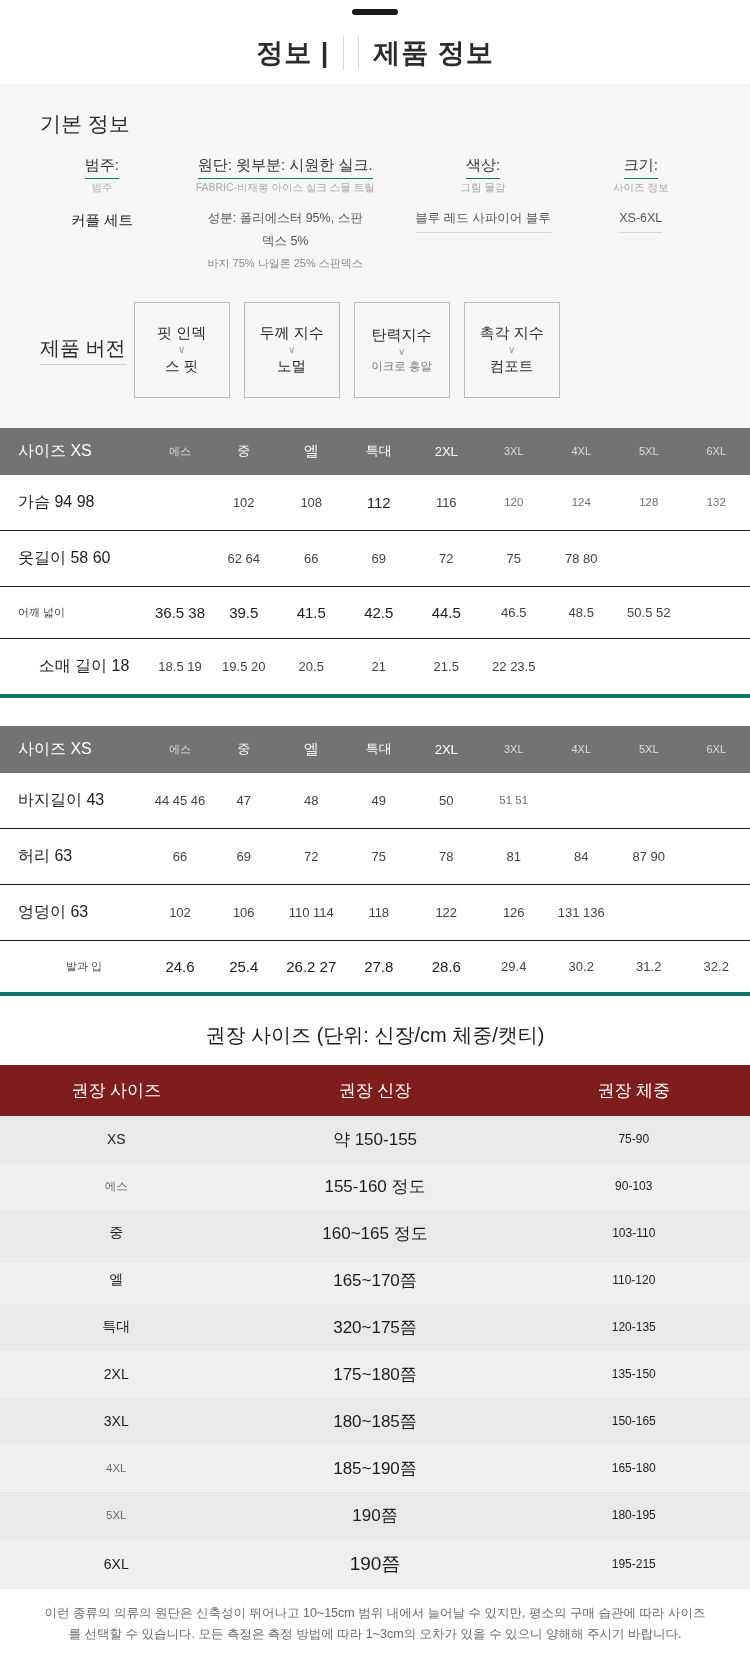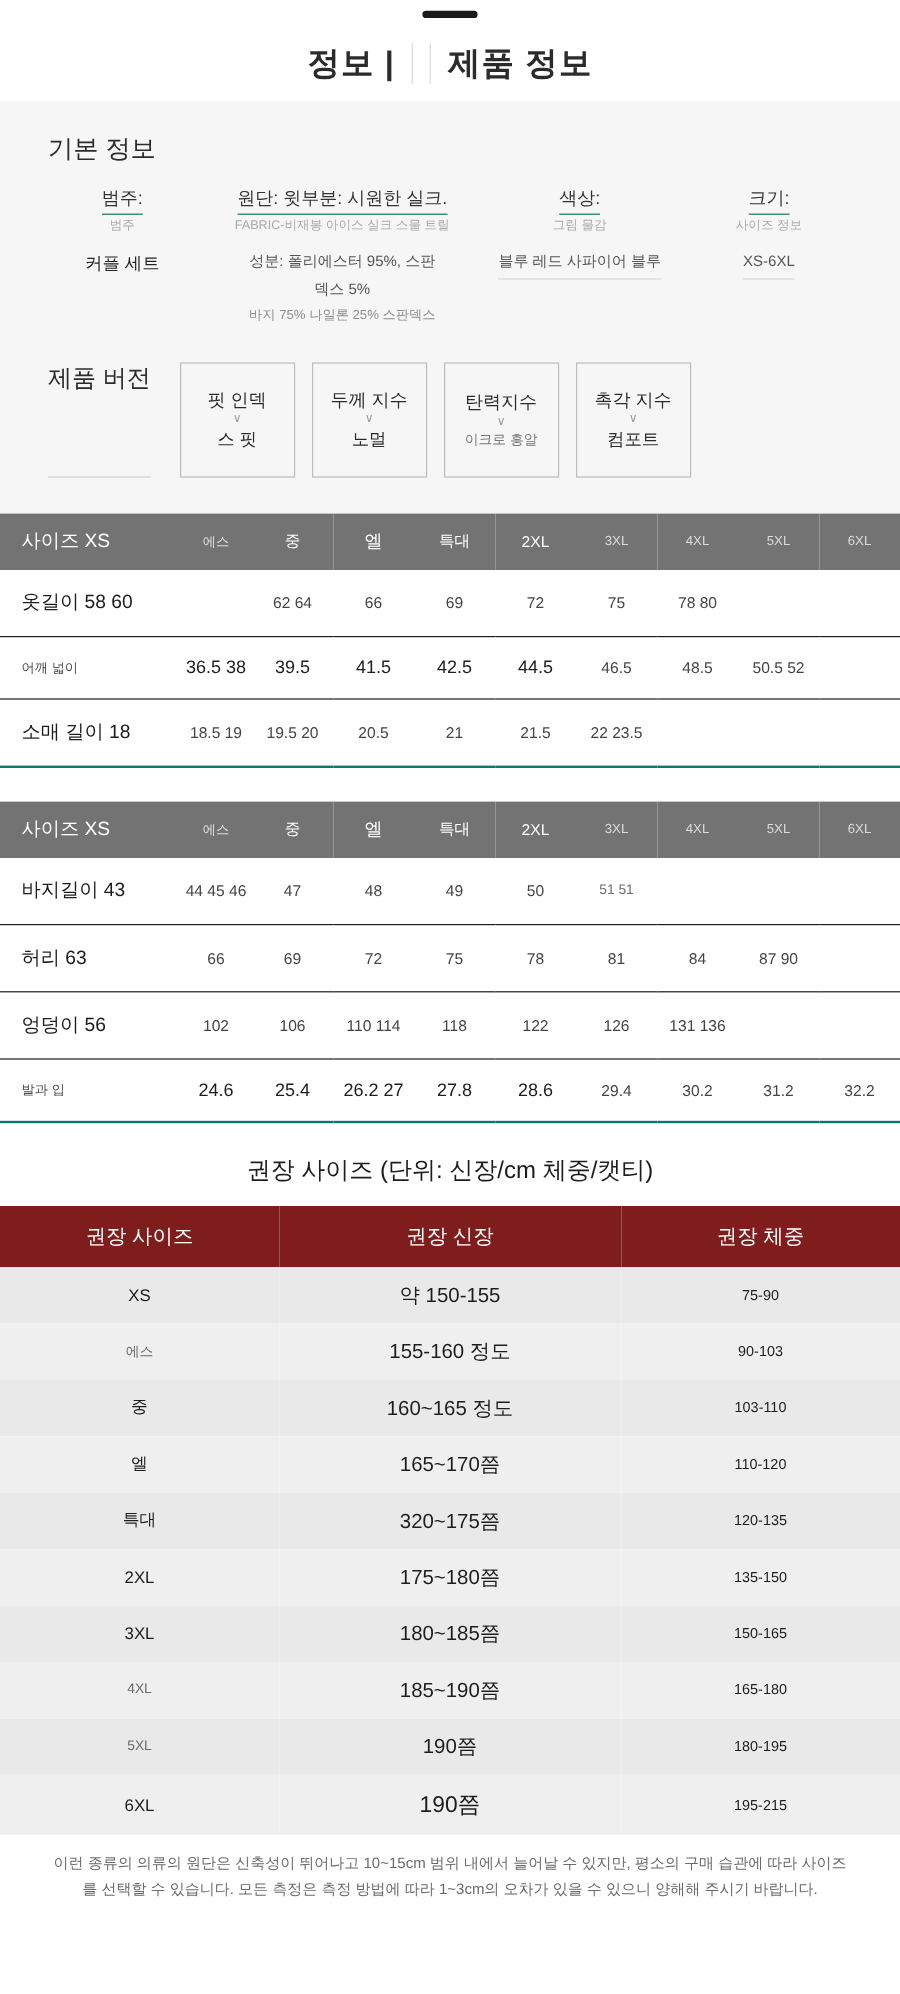--- a/index.html
+++ b/index.html
@@ -45,21 +45,21 @@
     font-size: 15px; color:#333; display:inline-block;
     border-bottom: 1px solid #0f766e; padding-bottom: 3px; margin-bottom: 2px;
   }
   .bsub { font-size: 10.5px; color:#aaa; margin-bottom: 12px; }
   .bval { font-size: 14.5px; color:#222; line-height: 1.85; }
   .bval.small { font-size: 12.5px; color:#555; }
   .bval.tiny { font-size: 11px; color:#8d8d8d; }
   .bval.line { border-bottom:1px solid #d8d8d8; display:inline-block; padding-bottom:2px;}
   .c1-top { margin-top: 4px; }
 
-  .ver-row { display:flex; padding: 28px 26px 0 40px; gap: 16px; }
+  .ver-row { display:flex; align-items:center; padding: 28px 26px 0 40px; }
   .ver-label { font-size: 20px; color:#2b2b2b; white-space:nowrap; border-bottom:1px solid #cfcfcf; padding-bottom:2px;}
   .ver-cards { display:flex; gap: 14px; margin-left: 8px; }
   .vcard {
     border: 1px solid #bdbdbd; background: transparent;
     width: 96px; height: 96px; display:flex; flex-direction:column;
     align-items:center; justify-content:center; gap: 2px;
   }
   .vcard .t { font-size: 15px; color:#2b2b2b; }
   .vcard .caret { font-size: 10px; color:#9a9a9a; line-height: 1; }
   .vcard .b { font-size: 14.5px; color:#2b2b2b; }
@@ -75,21 +75,21 @@
   .size-table thead th.hmd { font-size: 13px; }
   .size-table thead th.first { text-align:left; padding-left: 18px; font-size: 16px; }
   .size-table tbody td {
     border-bottom: 1px solid #1d1d1d;
     padding: 17px 0; text-align:center; font-size: 15px; color:#1d1d1d;
   }
   .size-table tbody td.first { text-align:left; padding-left: 18px; font-size: 16px; }
   .size-table tbody td.f-sm { font-size: 11px; color:#4a4a4a; }
   .size-table tbody td.sm { font-size: 11.5px; color:#6f6f6f; }
   .size-table tbody td.md { font-size: 13px; color:#444; }
-  .size-table tbody tr:last-child td { border-bottom: 2px solid #0f766e; }
+  .size-table tbody tr:last-child td { border-bottom: 4px solid #0f766e; text-align: center; }
   .tbl-gap { height: 28px; }
 
   
   .rec-title { text-align:center; font-size: 20px; color:#1d1d1d; padding: 26px 0 16px; }
   .rec-table { width:100%; border-collapse: collapse; table-layout: fixed; }
   .rec-table th {
     background:#7f1d1d; color:#fff; font-weight:normal; font-size: 17px; padding: 14px 0;
   }
   .rec-table td { text-align:center; padding: 12px 0; font-size: 15px; color:#1d1d1d; }
   .rec-table tbody tr:nth-child(odd) { background:#e9e9e9; }
@@ -189,20 +189,32 @@
         <th class="hmd" style="width:9%">특대</th>
         <th class="hmd" style="width:9%">2XL</th>
         <th class="hsm" style="width:9%">3XL</th>
         <th class="hsm" style="width:9%">4XL</th>
         <th class="hsm" style="width:9%">5XL</th>
         <th class="hsm" style="width:9%">6XL</th>
       </tr>
     </thead>
     <tbody>
       <tr>
+        <td class="first">가슴 94 98</td>
+        <td></td>
+        <td class="md">102</td>
+        <td class="md">108</td>
+        <td>112</td>
+        <td class="md">116</td>
+        <td class="sm">120</td>
+        <td class="sm">124</td>
+        <td class="sm">128</td>
+        <td class="sm">132</td>
+      </tr>
+      <tr>
         <td class="first">옷길이 58 60</td>
         <td></td>
         <td class="md">62 64</td>
         <td class="md">66</td>
         <td class="md">69</td>
         <td class="md">72</td>
         <td class="md">75</td>
         <td class="md">78 80</td>
         <td></td>
         <td></td>
@@ -270,21 +282,21 @@
         <td class="md">69</td>
         <td class="md">72</td>
         <td class="md">75</td>
         <td class="md">78</td>
         <td class="md">81</td>
         <td class="md">84</td>
         <td class="md">87 90</td>
         <td></td>
       </tr>
       <tr>
-        <td class="first">엉덩이 56</td>
+        <td class="first">엉덩이 63</td>
         <td class="md">102</td>
         <td class="md">106</td>
         <td class="md">110 114</td>
         <td class="md">118</td>
         <td class="md">122</td>
         <td class="md">126</td>
         <td class="md">131 136</td>
         <td></td>
         <td></td>
       </tr>

